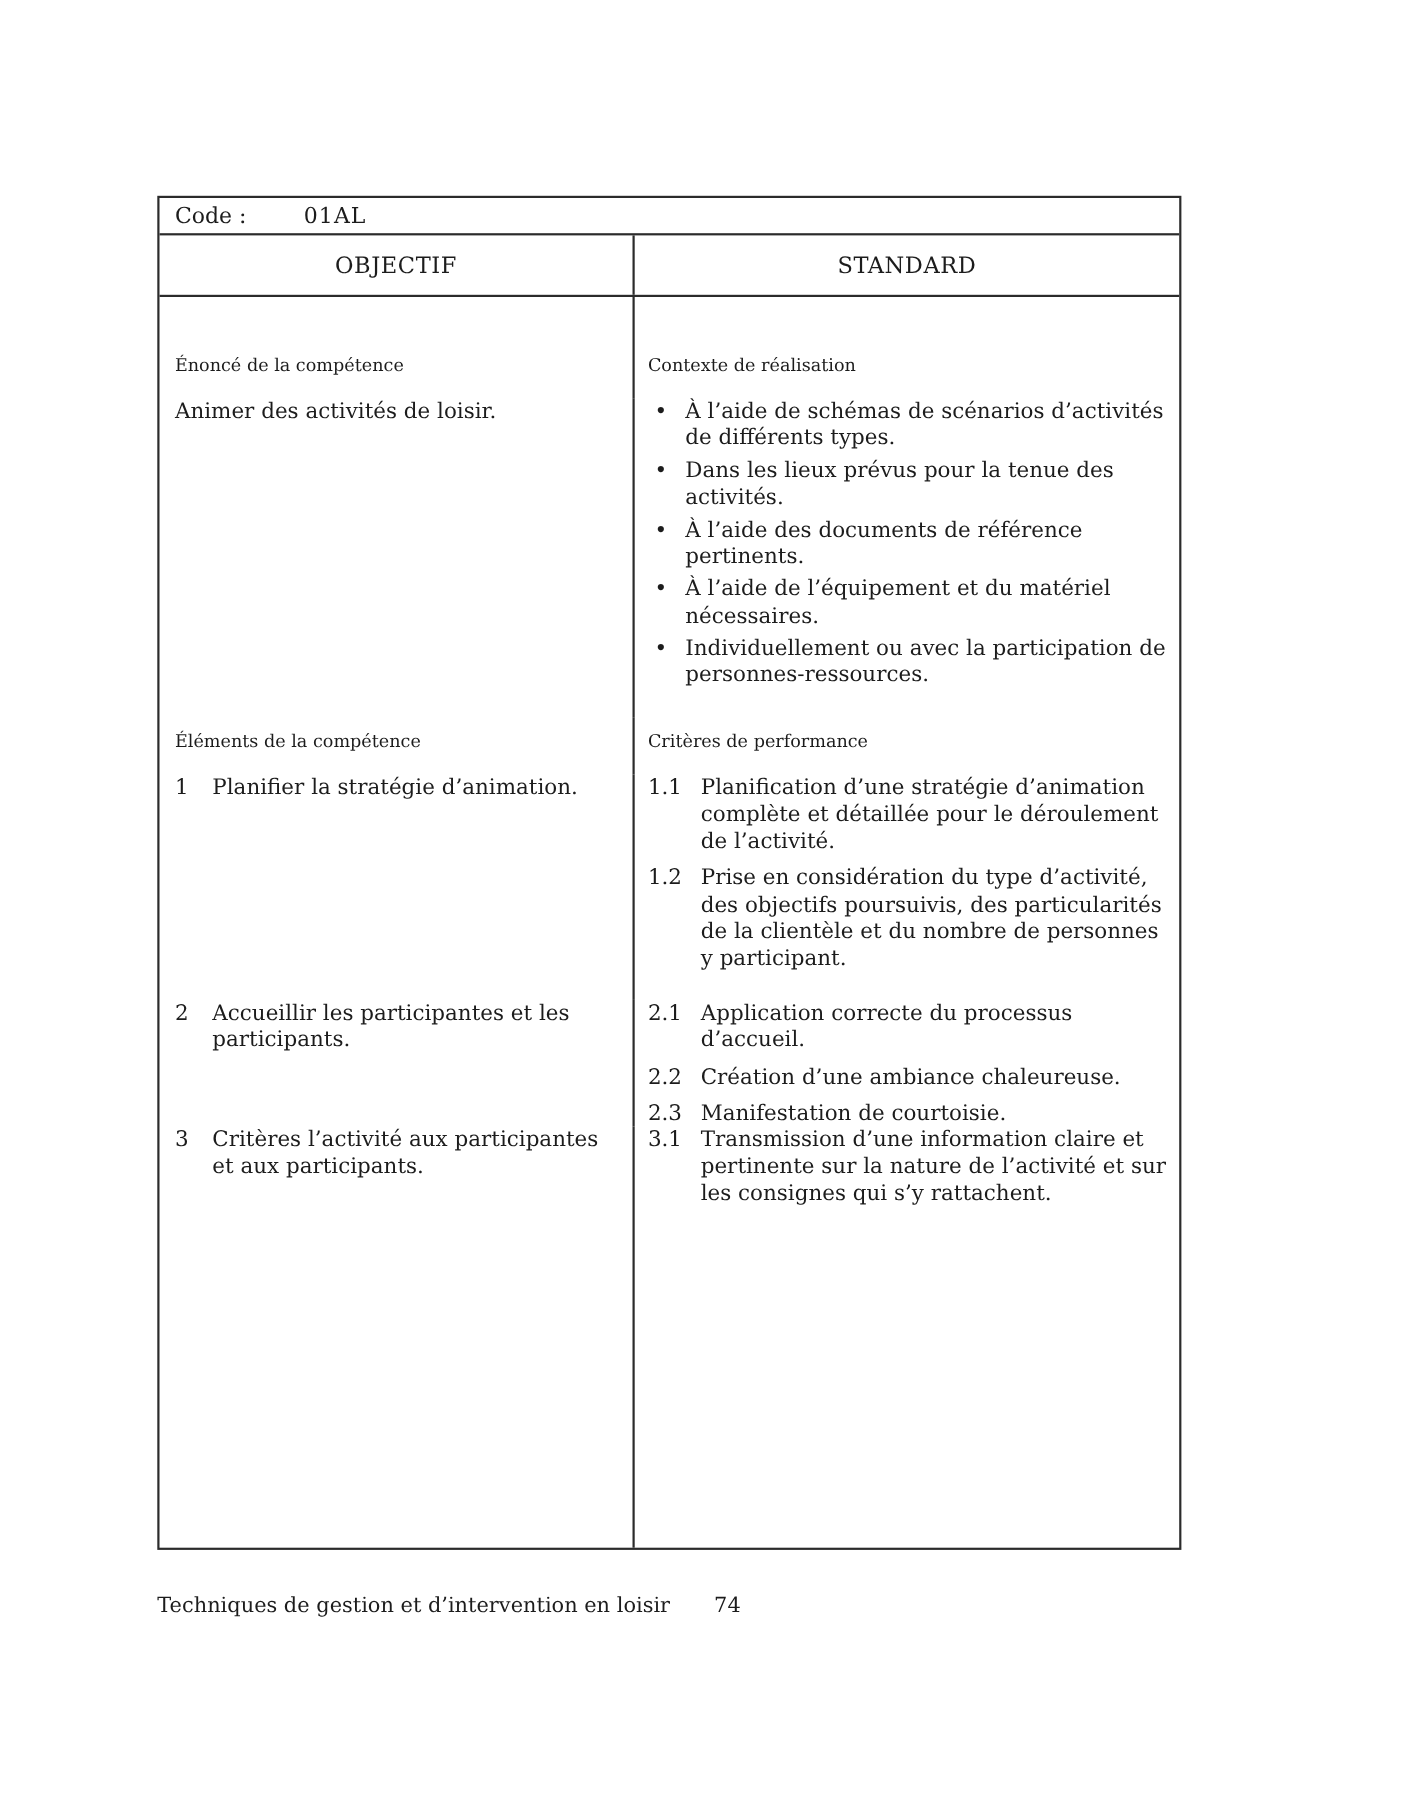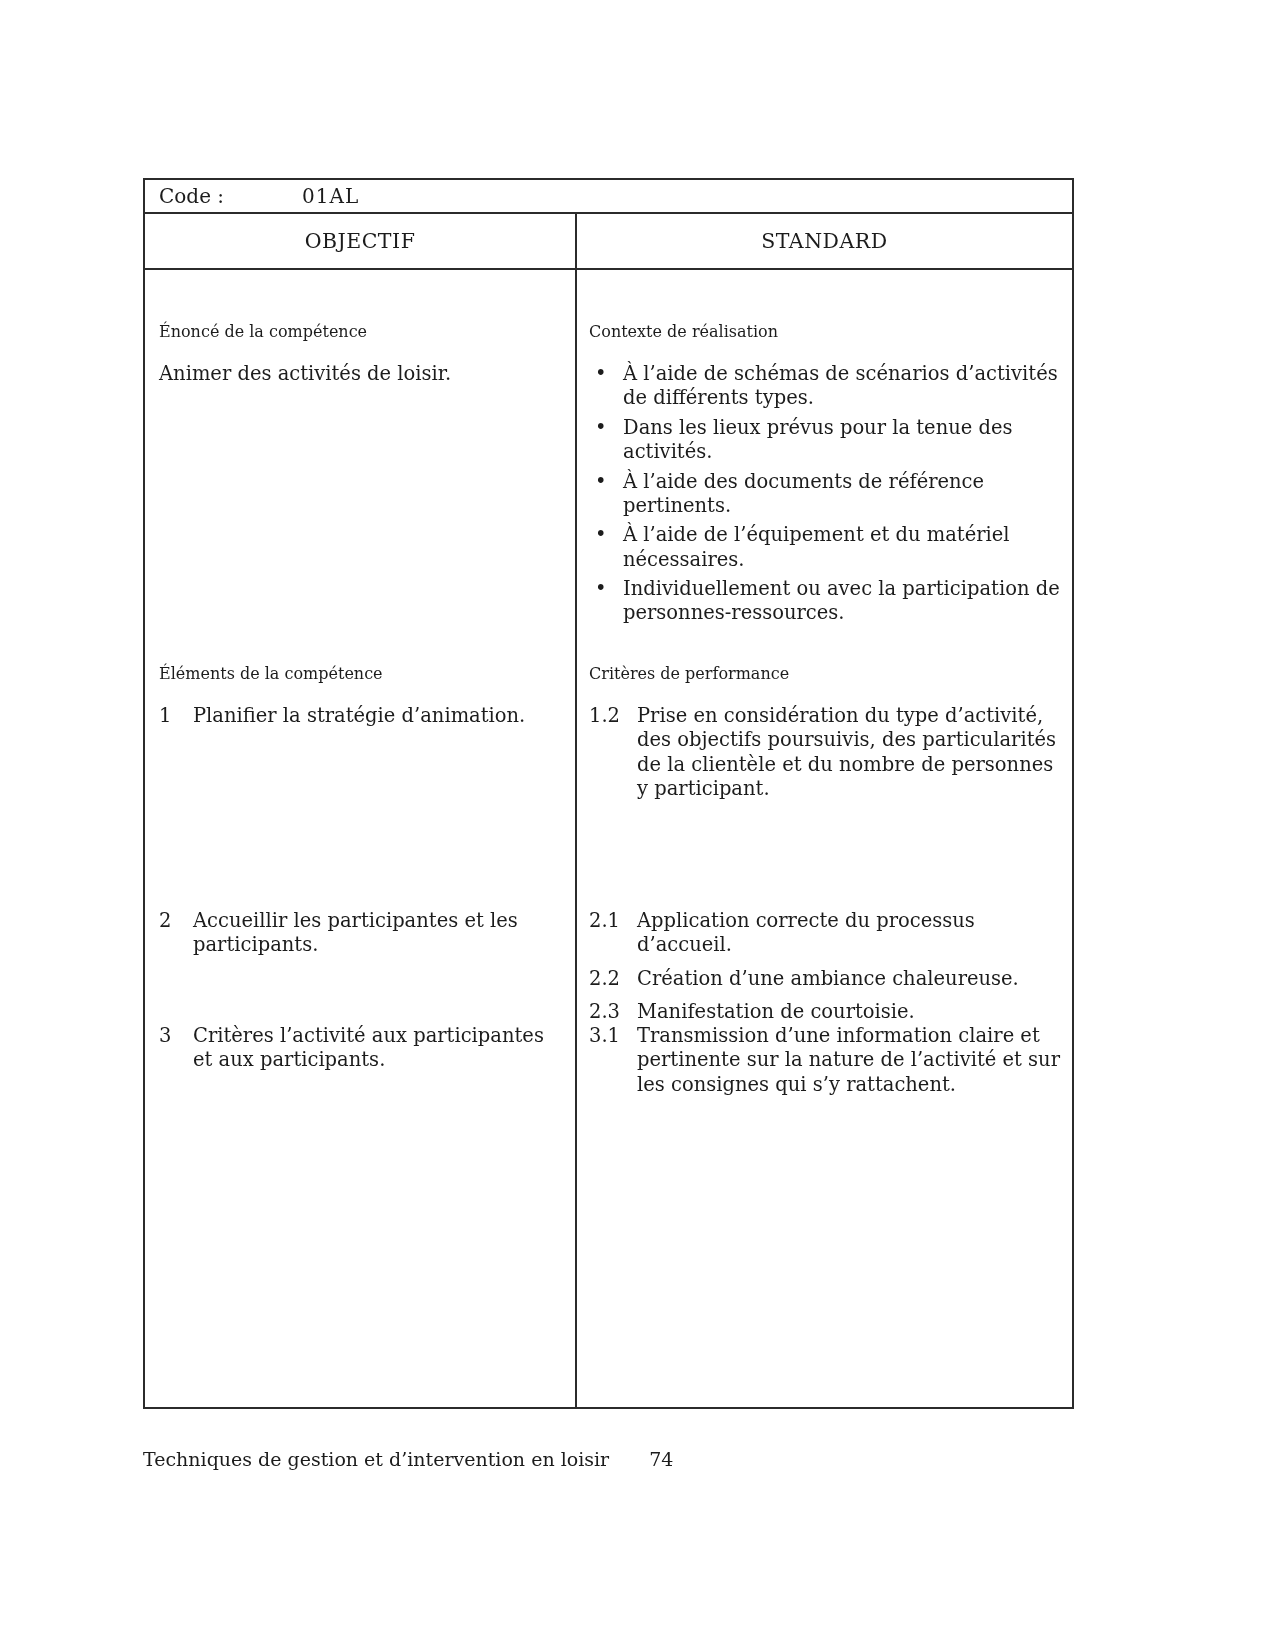--- a/index.html
+++ b/index.html
@@ -26,21 +26,21 @@
   }
 
   .code-row {
     height: 34px;
     border-bottom: 2px solid #2b2b2b;
     display: flex;
     align-items: center;
     padding-left: 14px;
     font-size: 20px;
   }
-  .code-value { margin-left: 78px; letter-spacing: 1px; }
+  .code-value { margin-left: 52px; letter-spacing: 1px; }
 
   .header-row {
     height: 56px;
     border-bottom: 2px solid #2b2b2b;
     display: flex;
   }
   .header-cell {
     display: flex;
     align-items: center;
     justify-content: center;
@@ -149,20 +149,24 @@
     </div>
 
     <div class="cell cleft">
       <div class="elem-item">
         <span>1</span>
         <span>Planifier la stratégie d’animation.</span>
       </div>
     </div>
     <div class="cell cright">
       <div class="crit-item">
+        <span class="crit-num">1.1</span>
+        <span class="crit-text">Planification d’une stratégie d’animation complète et détaillée pour le déroulement de l’activité.</span>
+      </div>
+      <div class="crit-item">
         <span class="crit-num">1.2</span>
         <span class="crit-text">Prise en considération du type d’activité, des objectifs poursuivis, des particularités de la clientèle et du nombre de personnes y participant.</span>
       </div>
     </div>
 
     <div class="cell cleft">
       <div class="elem-item">
         <span>2</span>
         <span>Accueillir les participantes et les participants.</span>
       </div>

